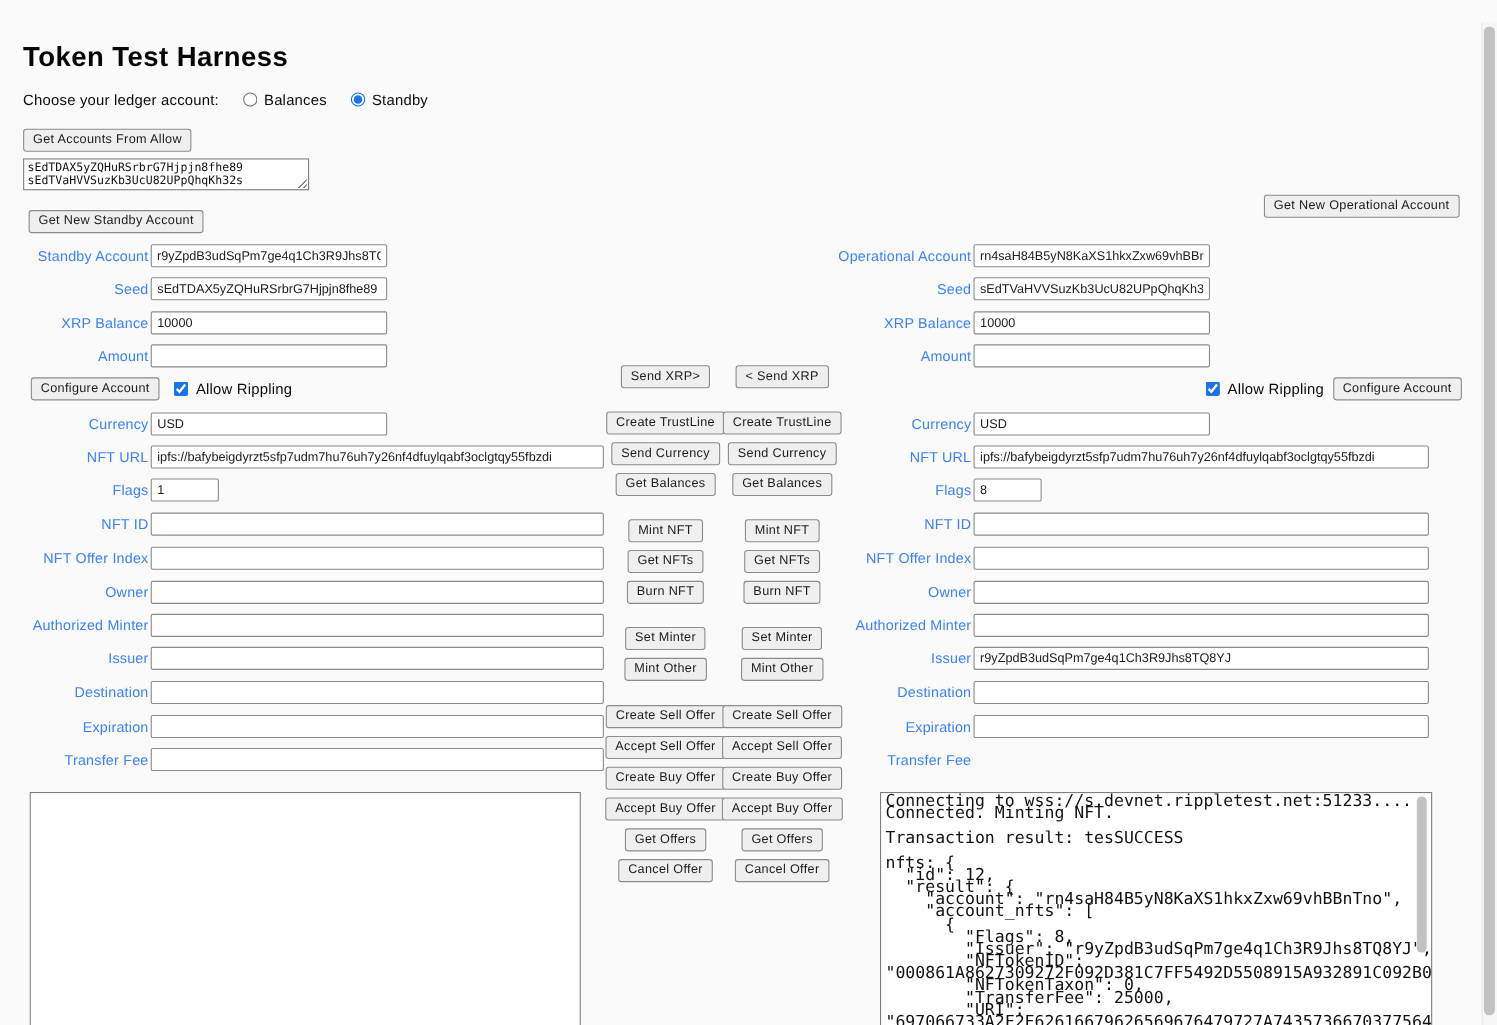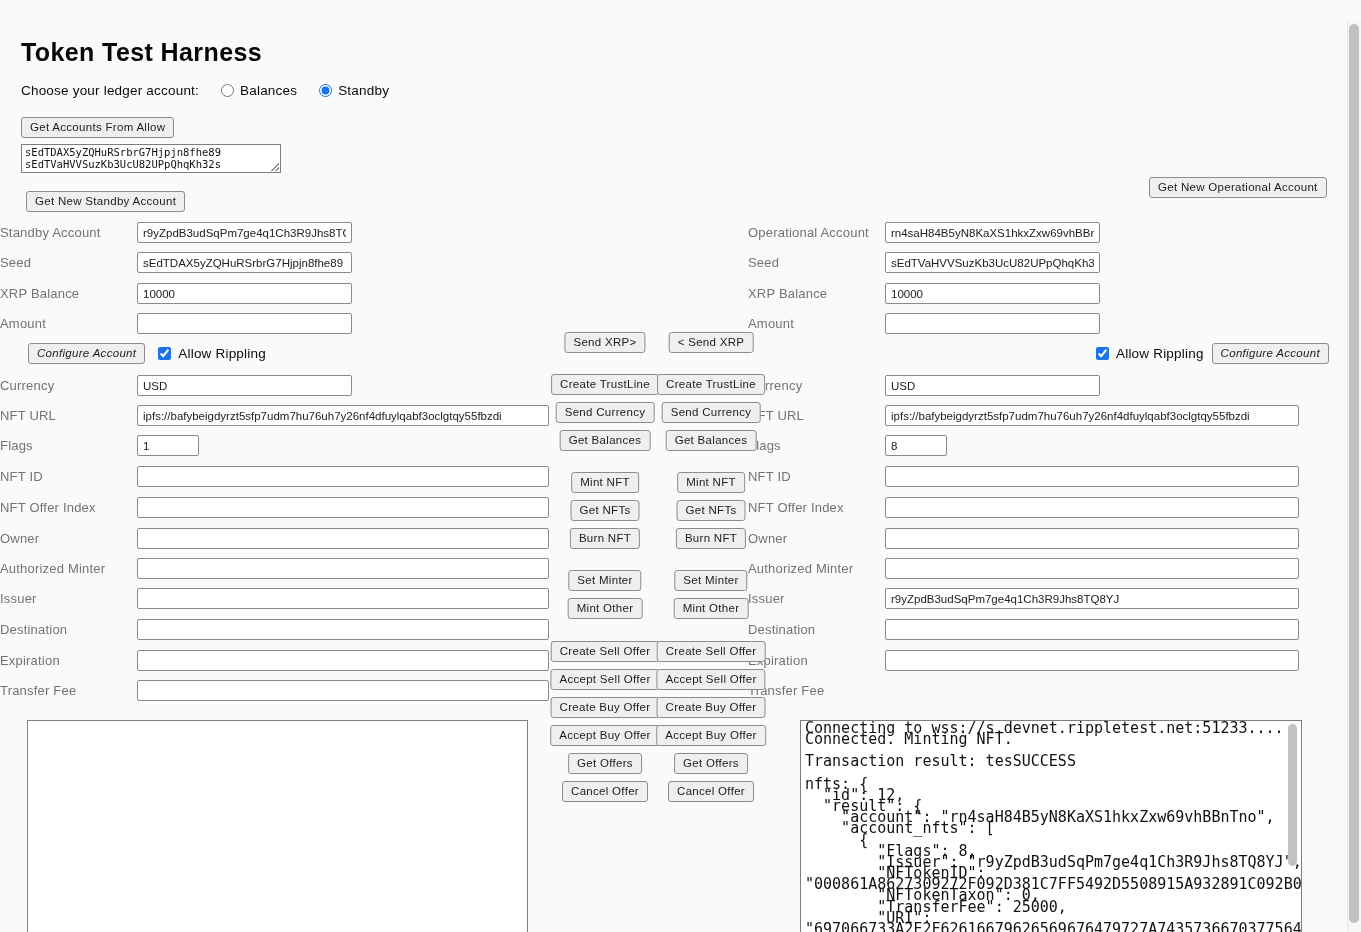--- a/index.html
+++ b/index.html
@@ -14,32 +14,32 @@
   .radio-wrap { display:flex; align-items:center; margin-left:22px; cursor:default; }
   .radio-wrap input { width:13px; height:13px; accent-color:#1a73e8; margin-right:6px; }
   .radio-wrap span { font-size:13.5px; letter-spacing:.2px; }
 
   .btn { position:absolute; background:#efefef; border:1px solid #8c8c8c; border-radius:3px;
          font-family:"Liberation Sans", sans-serif; font-size:11.5px; letter-spacing:.3px; color:#1c1c1c;
          padding:4px 8px; height:21px; line-height:1; white-space:nowrap; cursor:default; }
   .mb { transform:translateX(-50%); }
 
   .frow { position:absolute; display:flex; align-items:center; height:21px; }
-  .frow .lbl { width:135px; font-size:13px; letter-spacing:.2px; color:#737373; }
+  .frow .lbl { width:135px; text-align:right; font-size:13px; letter-spacing:.2px; color:#3b82f6; }
   .inp { height:21px; margin-left:2px; background:#fff; border:1px solid #8a8a8a; border-radius:2px;
          font-family:"Liberation Sans", sans-serif; font-size:11.5px; color:#202020; padding:0 5px; }
   .w-mid { width:215px; }
   .w-long { width:412px; }
   .w-longr { width:414px; }
   .w-flag { width:62px; }
 
   .config { position:absolute; display:flex; align-items:center; height:21px; }
   .config .cb { width:13px; height:13px; accent-color:#1a73e8; }
   .config .cb-label { font-size:13.5px; letter-spacing:.2px; margin-left:7px; }
-  .config .btn { position:static;font-style:italic; }
+  .config .btn { position:static; }
 
   .tbox { position:absolute; background:#fff; border:1px solid #7e7e7e; }
   .tbox-text { width:100%; height:100%; overflow:hidden; white-space:pre;
                font-family:"DejaVu Sans Mono", monospace; color:#111; }
   .seeds-text { font-size:10.5px; line-height:11.5px; padding:2px 0 0 3px; }
   .results-text { font-size:15px; line-height:11.15px; padding:2px 0 0 4px; }
   .rz { position:absolute; right:1px; bottom:1px; width:9px; height:9px;
         clip-path:polygon(100% 0,100% 100%,0 100%);
         background:repeating-linear-gradient(-45deg,#ffffff 0 1.5px,#8a8a8a 1.5px 3px); }
   .sb-thumb { position:absolute; right:4px; top:3px; width:9px; height:142px; background:#c2c2c2; border-radius:5px; }

